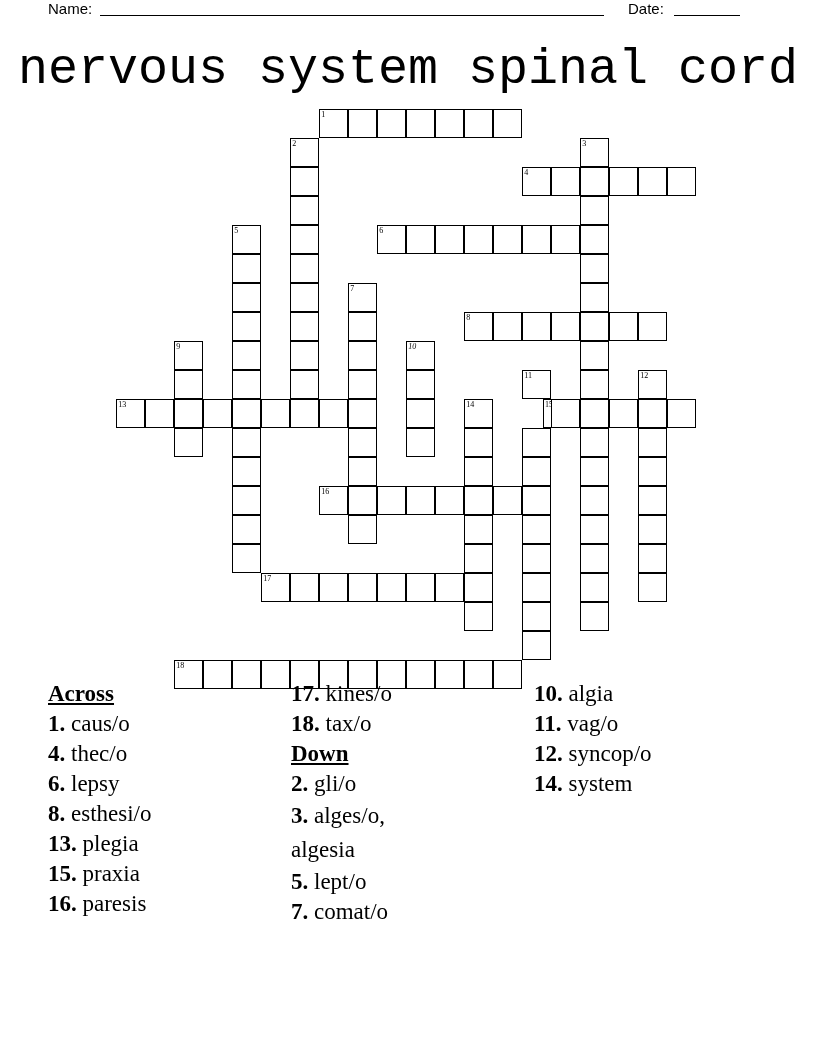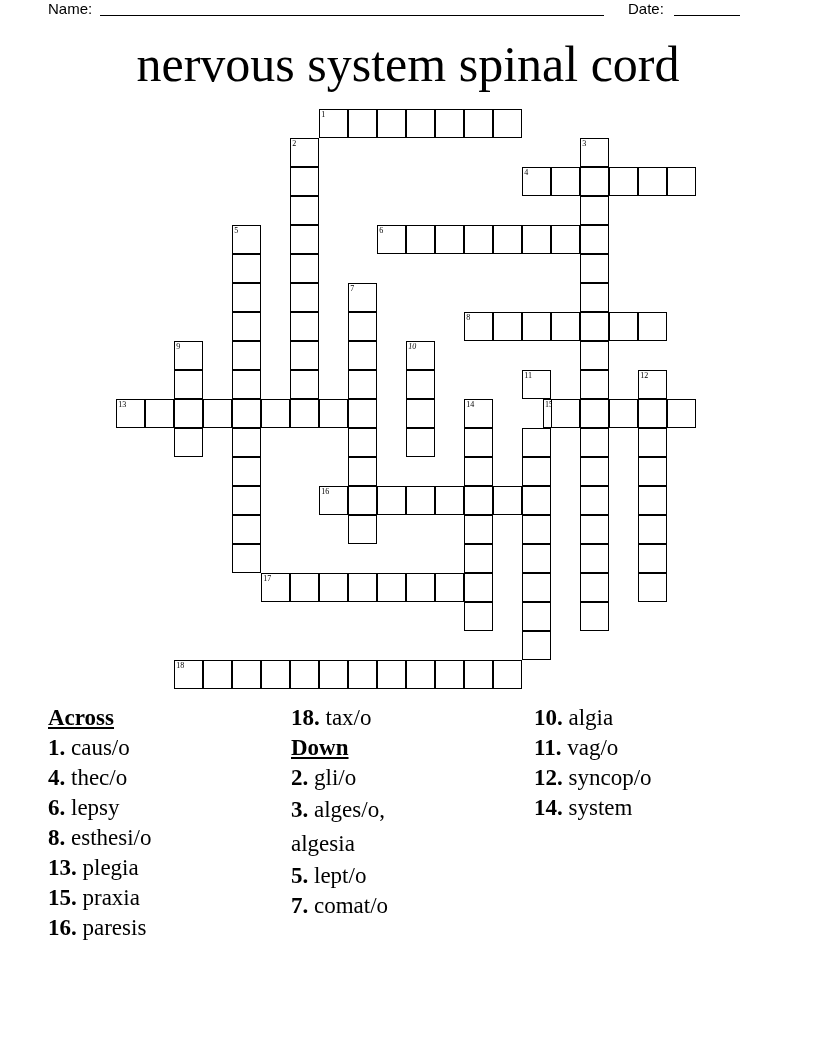--- a/index.html
+++ b/index.html
@@ -6,34 +6,34 @@
   body { width: 816px; height: 1056px; position: relative; overflow: hidden; color: #000; }
   .header-line {
     position: absolute; top: 0; left: 48px; width: 700px; height: 20px;
     font-family: "Liberation Sans", sans-serif; font-size: 15px; line-height: 18px;
   }
   .header-line .name-label { position: absolute; left: 0; top: 0; }
   .header-line .name-blank { position: absolute; left: 52px; top: 0; width: 504px; border-bottom: 1px solid #000; height: 15px; }
   .header-line .date-label { position: absolute; left: 580px; top: 0; }
   .header-line .date-blank { position: absolute; left: 626px; top: 0; width: 66px; border-bottom: 1px solid #000; height: 15px; }
   .title {
-    position: absolute; top: 34px; left: 0; width: 816px; text-align: center;
-    font-family: Liberation Serif, serif; font-size: 50px; line-height: 60px;
+    position: absolute; top: 40px; left: 0; width: 816px; text-align: center;
+    font-family: Liberation Mono, monospace; font-size: 50px; line-height: 60px;
   }
   .grid { position: absolute; left: 0; top: 0; width: 816px; height: 700px; }
   .cell {
     position: absolute; width: 29px; height: 29px; box-sizing: border-box;
     border: 1.5px solid #000; background: #fff; margin-left: -0.75px; margin-top: -0.75px;
   }
   .cell .num {
     position: absolute; left: 1px; top: 0px;
     font-family: "Liberation Serif", serif; font-size: 8px; line-height: 9px;
   }
   .clues {
-    position: absolute; top: 703px; font-family: "Liberation Serif", serif;
+    position: absolute; top: 679px; font-family: "Liberation Serif", serif;
     font-size: 23px; line-height: 30px;
   }
   .clues .heading { font-weight: bold; text-decoration: underline; }
   .clues .clue-num { font-weight: bold; }
   .clue { display: block; }
   .col1 { left: 48px; width: 230px; }
   .col2 { left: 291px; width: 230px; }
   .col3 { left: 534px; width: 240px; }
 </style>
 </head>
@@ -231,20 +231,21 @@
   <span class="clue"><span class="clue-num">1.</span><span> caus/o</span></span>
   <span class="clue"><span class="clue-num">4.</span><span> thec/o</span></span>
   <span class="clue"><span class="clue-num">6.</span><span> lepsy</span></span>
   <span class="clue"><span class="clue-num">8.</span><span> esthesi/o</span></span>
   <span class="clue"><span class="clue-num">13.</span><span> plegia</span></span>
   <span class="clue"><span class="clue-num">15.</span><span> praxia</span></span>
   <span class="clue"><span class="clue-num">16.</span><span> paresis</span></span>
 </div>
 
 <div class="clues col2">
+  <span class="clue"><span class="clue-num">17.</span><span> kines/o</span></span>
   <span class="clue"><span class="clue-num">18.</span><span> tax/o</span></span>
   <span class="clue heading">Down</span>
   <span class="clue"><span class="clue-num">2.</span><span> gli/o</span></span>
   <span class="clue" style="width:140px;line-height:34px;"><span class="clue-num">3.</span><span> alges/o, algesia</span></span>
   <span class="clue"><span class="clue-num">5.</span><span> lept/o</span></span>
   <span class="clue"><span class="clue-num">7.</span><span> comat/o</span></span>
 </div>
 
 <div class="clues col3">
   <span class="clue"><span class="clue-num">10.</span><span> algia</span></span>

